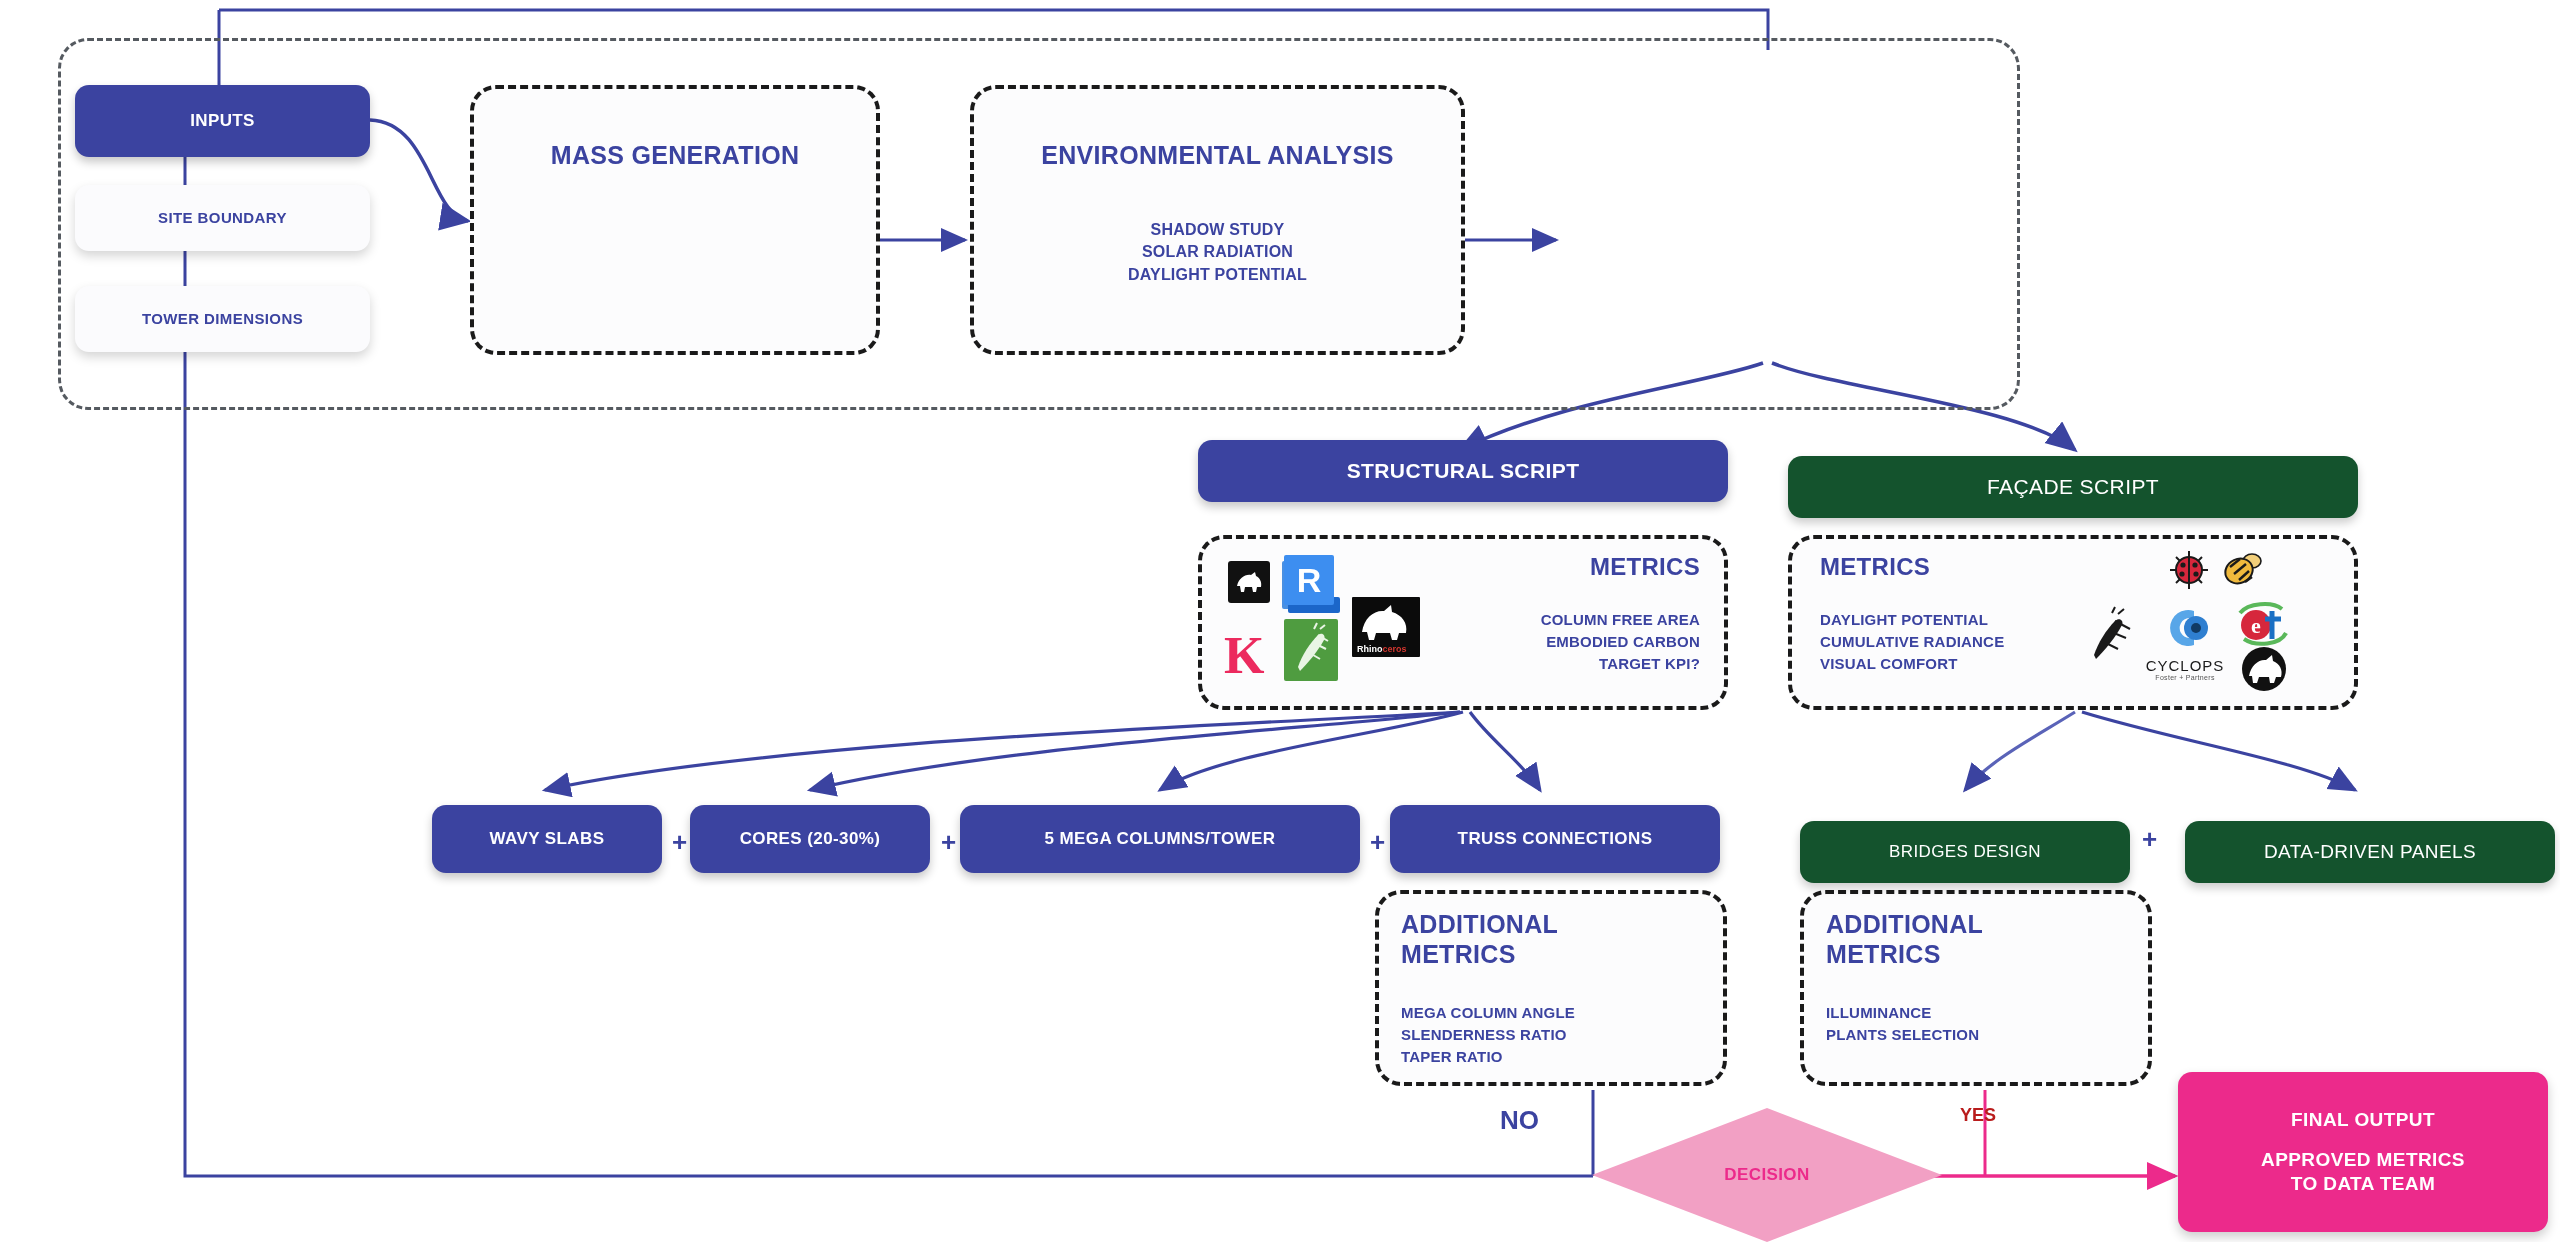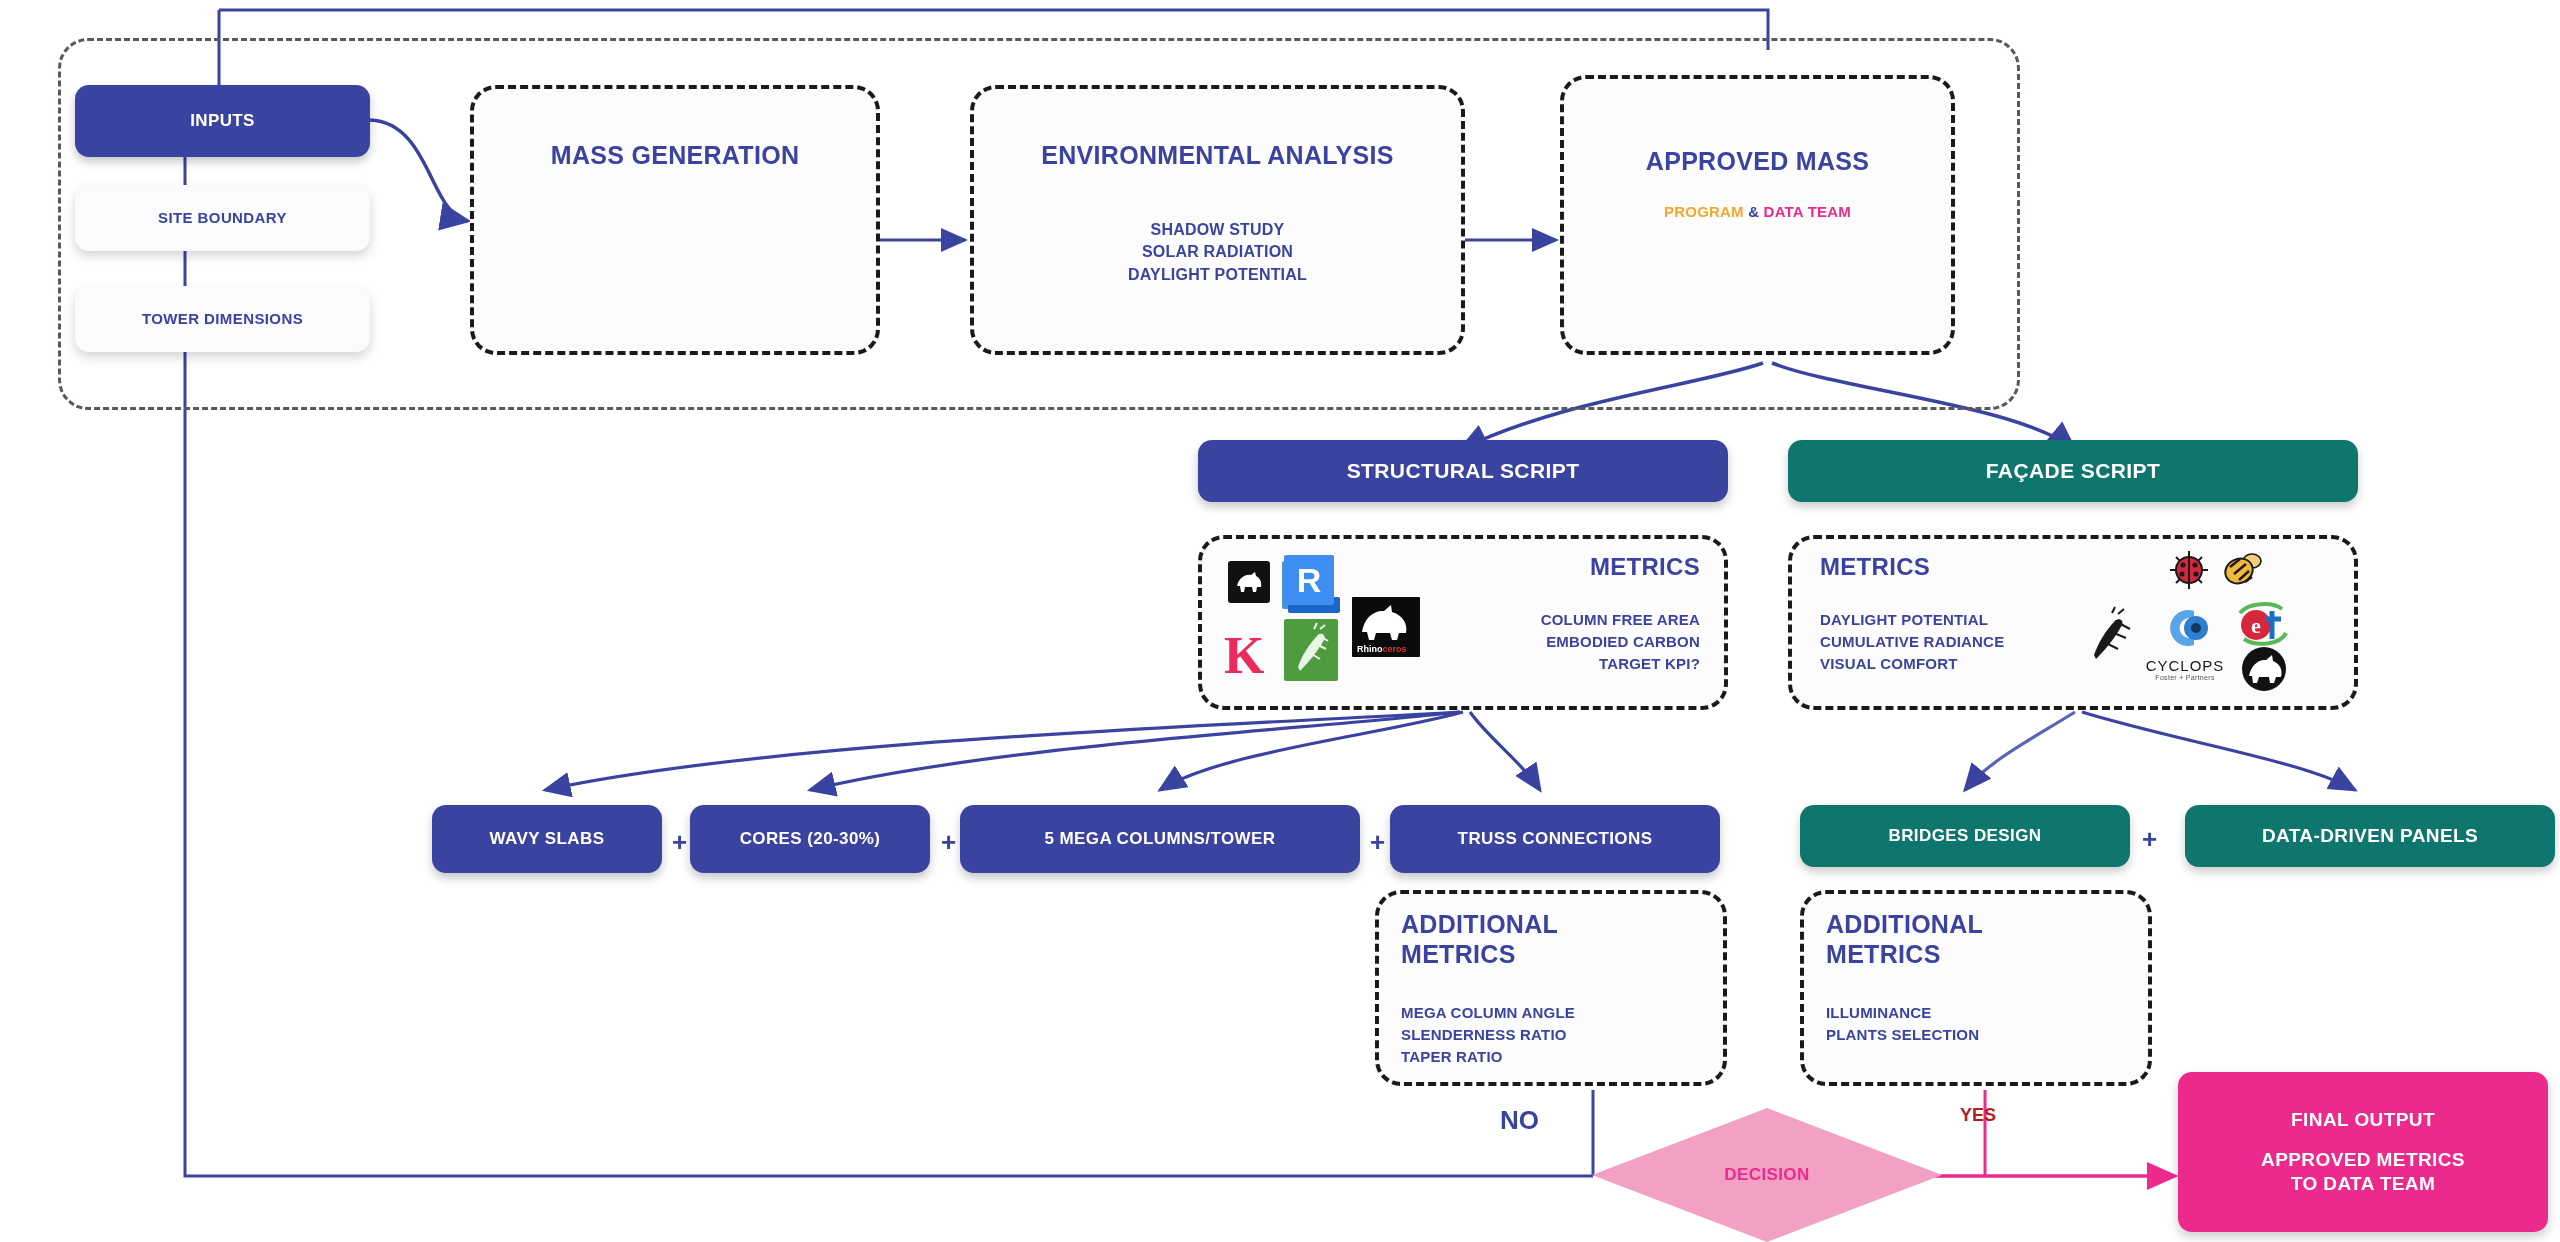--- a/index.html
+++ b/index.html
@@ -26,25 +26,26 @@
   .node .lbl { line-height: 1.25; }
 
   .solid-dark {
     background: #3b43a0;
     box-shadow: 0 5px 10px rgba(0,0,0,.22);
     color: #fff;
     font-weight: bold;
     letter-spacing: .4px;
   }
   .solid-light {
-    background: #0f766e;
+    background: #14532d;
     box-shadow: 0 5px 10px rgba(0,0,0,.20);
     color: #fff;
-    font-weight: bold;
+    font-weight: normal;
     letter-spacing: .4px;
+    margin-top: 16px;
   }
   .solid-white {
     background: #fbfbfd;
     box-shadow: 0 5px 11px rgba(0,0,0,.17);
     color: #3b43a0;
     font-weight: bold;
     letter-spacing: .4px;
   }
   .solid-pink {
     background: #ec2a8b;
@@ -179,30 +180,20 @@
     <div style="position:absolute; left:0; top:52px; width:100%;">
       <div class="stage-title" style="font-size:25px; text-align:center;">ENVIRONMENTAL ANALYSIS</div>
     </div>
     <div style="position:absolute; left:0; top:130px; width:100%; text-align:center;">
       <div class="stage-sub" style="font-size:16px;">SHADOW STUDY</div>
       <div class="stage-sub" style="font-size:16px;">SOLAR RADIATION</div>
       <div class="stage-sub" style="font-size:16px;">DAYLIGHT POTENTIAL</div>
     </div>
   </div>
 
-  <div class="dashed-box soft" style="left:1560px; top:75px; width:395px; height:280px;">
-    <div style="position:absolute; left:0; top:68px; width:100%;">
-      <div class="stage-title" style="font-size:25px; text-align:center;">APPROVED MASS</div>
-    </div>
-    <div style="position:absolute; left:0; top:124px; width:100%; text-align:center; font-size:15px; font-weight:bold; letter-spacing:.2px;">
-      <span style="color:#f0a830;">PROGRAM</span>
-      <span style="color:#3b43a0;">&amp;</span>
-      <span style="color:#ec2a8b;">DATA TEAM</span>
-    </div>
-  </div>
 
   <div class="node solid-dark" style="left:1198px; top:440px; width:530px; height:62px; font-size:21px;">
     <span class="lbl">STRUCTURAL SCRIPT</span>
   </div>
 
   <div class="dashed-box soft" style="left:1198px; top:535px; width:530px; height:175px;">
     <div class="metrics-title" style="position:absolute; right:24px; top:14px; font-size:24px;">METRICS</div>
     <div class="metrics-list" style="position:absolute; right:24px; top:70px; text-align:right; font-size:15px;">
       <div>COLUMN FREE AREA</div>
       <div>EMBODIED CARBON</div>

